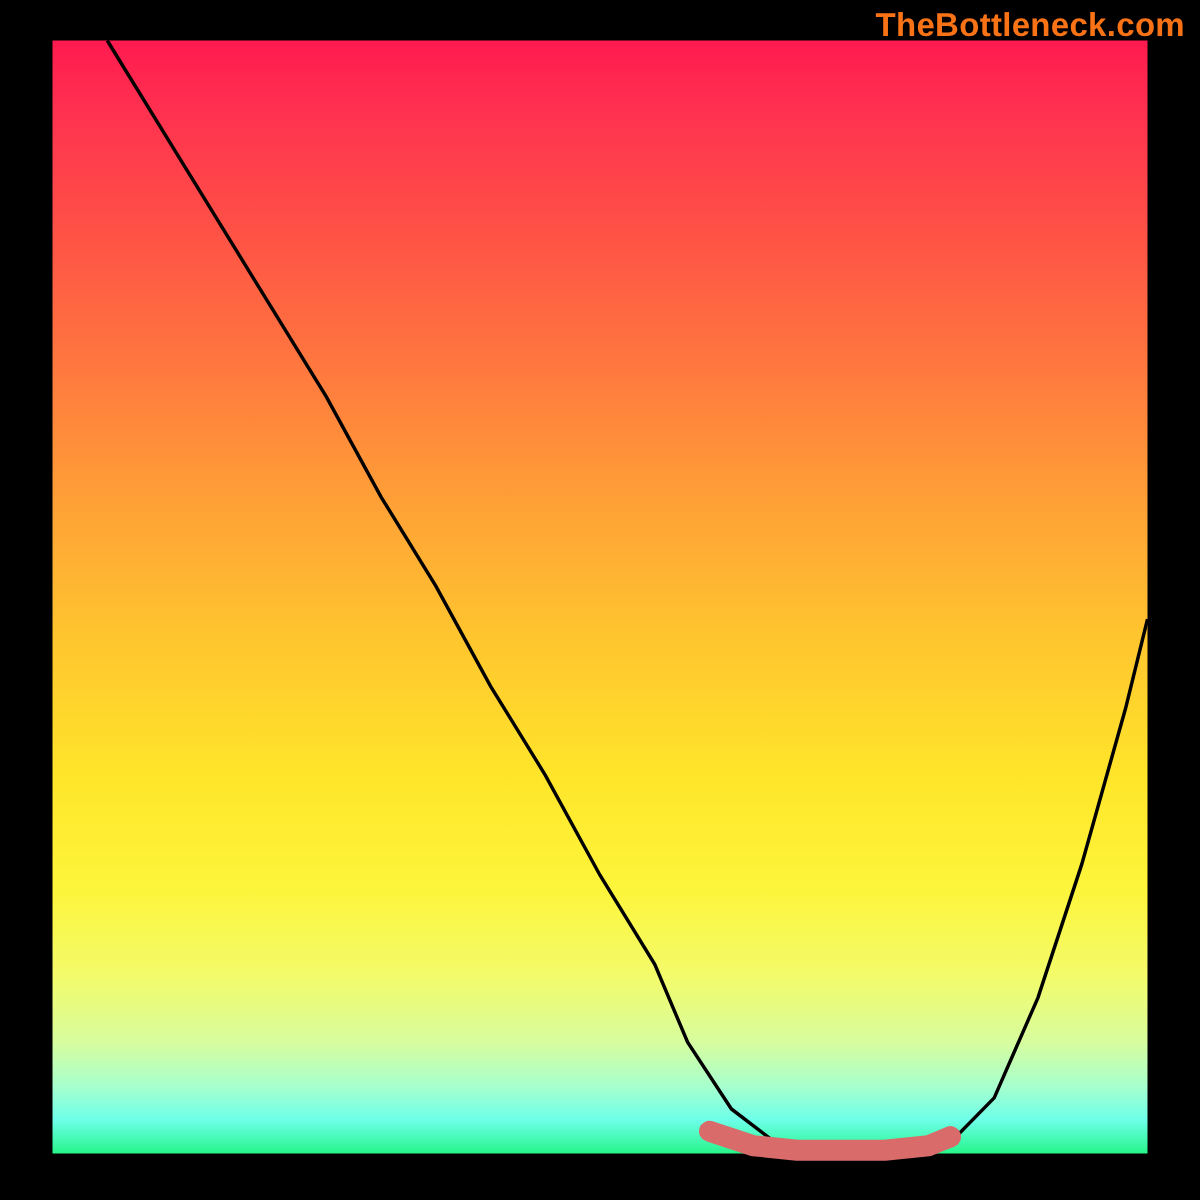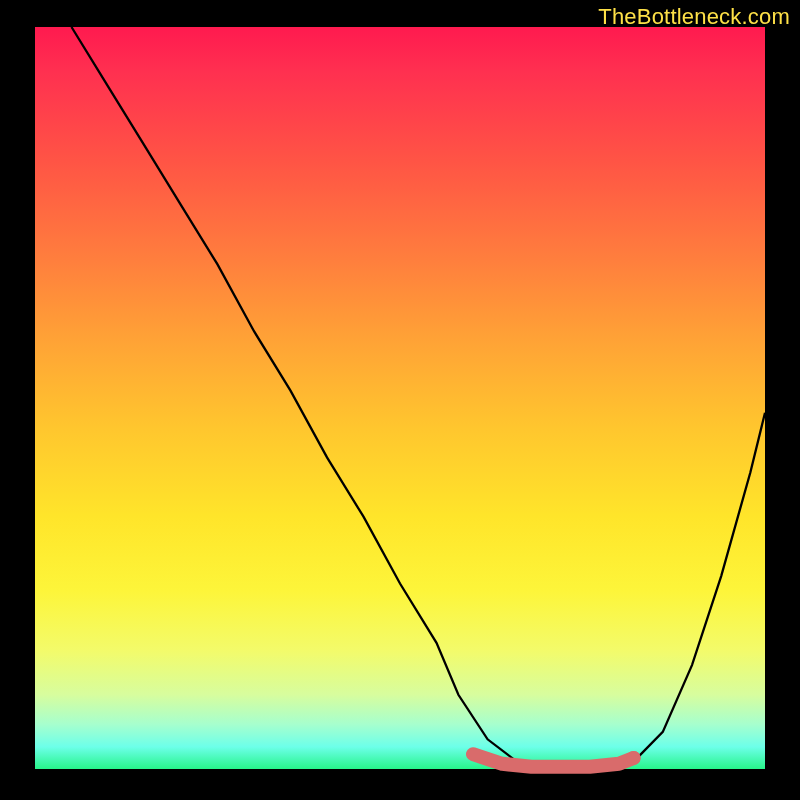--- a/index.html
+++ b/index.html
@@ -44,23 +44,23 @@
     left: 0;
     top: 0;
     width: 730px;
     height: 742px;
     overflow: visible;
   }
   .watermark {
     position: absolute;
     top: 4px;
     right: 10px;
-    color: #fde047;
+    color: #f97316;
     font-size: 22px;
-    font-weight: 400;
+    font-weight: 700;
     letter-spacing: 0.2px;
   }
 </style>
 </head>
 <body>
 
 <div class="frame">
   <div class="plot-area">
     <svg class="curve" viewBox="0 0 730 742" preserveAspectRatio="none">
       <path fill="none" stroke="#000" stroke-width="2.3" d="M36.5 0.0 L73.0 59.4 L109.5 118.7 L146.0 178.1 L182.5 237.4 L219.0 304.2 L255.5 363.6 L292.0 430.4 L328.5 489.7 L365.0 556.5 L401.5 615.9 L423.4 667.8 L452.6 712.3 L481.8 734.6 L511.0 742.0 L540.2 742.0 L569.4 742.0 L598.6 734.6 L627.8 704.9 L657.0 638.1 L686.2 549.1 L715.4 445.2 L730.0 385.8" id="curve-path"></path>

